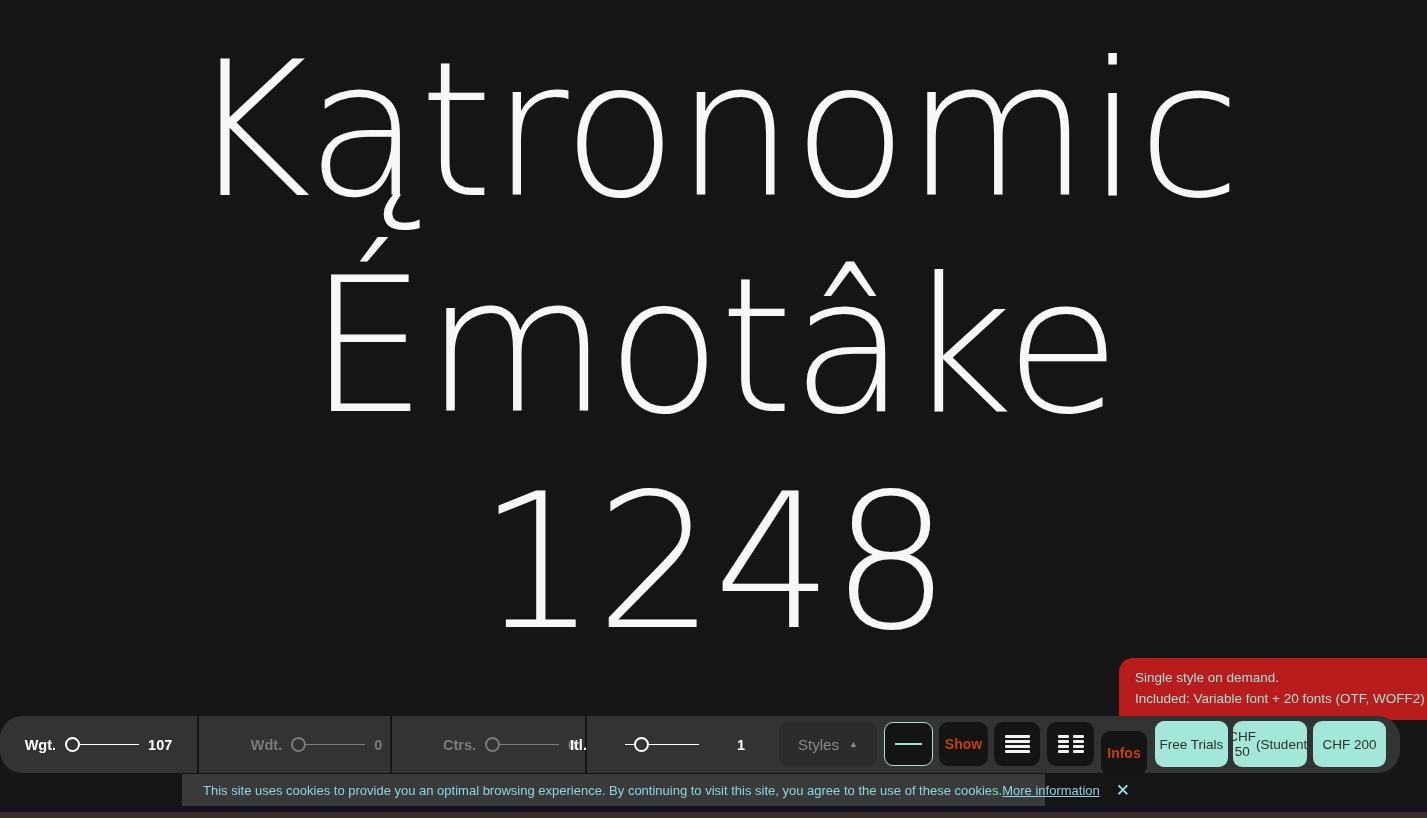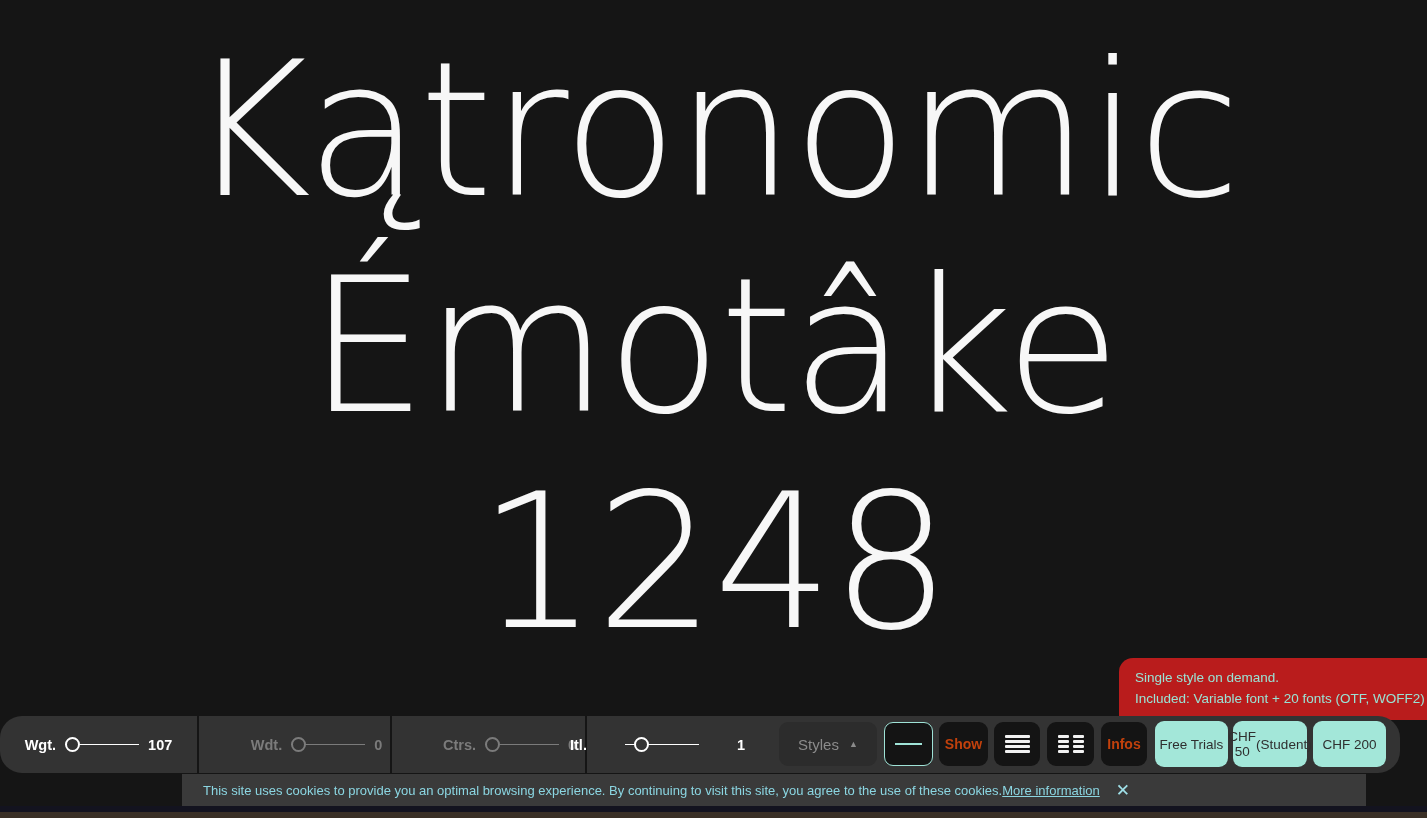--- a/index.html
+++ b/index.html
@@ -71,21 +71,21 @@
 
   
   .tooltip {
     position:absolute; left:1075px; top:658px; width:325px; height:62px;
     background:#b91c1c; border-radius:14px 14px 0 0;
     padding:9px 0 0 16px; color:#9ae2d4; font-size:13.5px; line-height:21px;margin-left:44px;
   }
 
   
   .cookie {
-    position:absolute; left:182px; top:774px; width:1184px; height:32px;
+    position:absolute; left:182px; top:774px; width:863px; height:32px;
     background:#3a3a3a; display:flex; align-items:center;
     padding-left:21px; color:#8bd6e2; font-size:13px; white-space:nowrap;
   }
   .cookie a { color:#8bd6e2; text-decoration:underline; cursor:pointer; }
   .cookie .close {
     margin-left:16px; font-size:17px; color:#9fe0e8; cursor:pointer; font-weight:400;
   }
 
   
   .strip-navy { position:absolute; left:0; top:806px; width:100%; height:6px; background:#13131f; }
@@ -180,21 +180,21 @@
           </span>
         <span class="icon-list">
             <span class="ln"></span>
             <span class="ln"></span>
             <span class="ln"></span>
             <span class="ln"></span>
           </span>
       </span>
     </div>
 
-    <div class="btn btn-dark" style="left:1101px;width:46px;">
+    <div class="btn btn-dark" style="left:1101px;width:46px;margin-top:9px;">
       <span>Infos</span>
     </div>
 
     <div class="btn btn-mint" style="left:1155px;width:73px;">
       <span>Free Trials</span>
     </div>
 
     <div class="btn btn-mint" style="left:1233px;width:74px;flex-direction:row;">
       <span>CHF 50</span>
       <span>(Student)</span>

